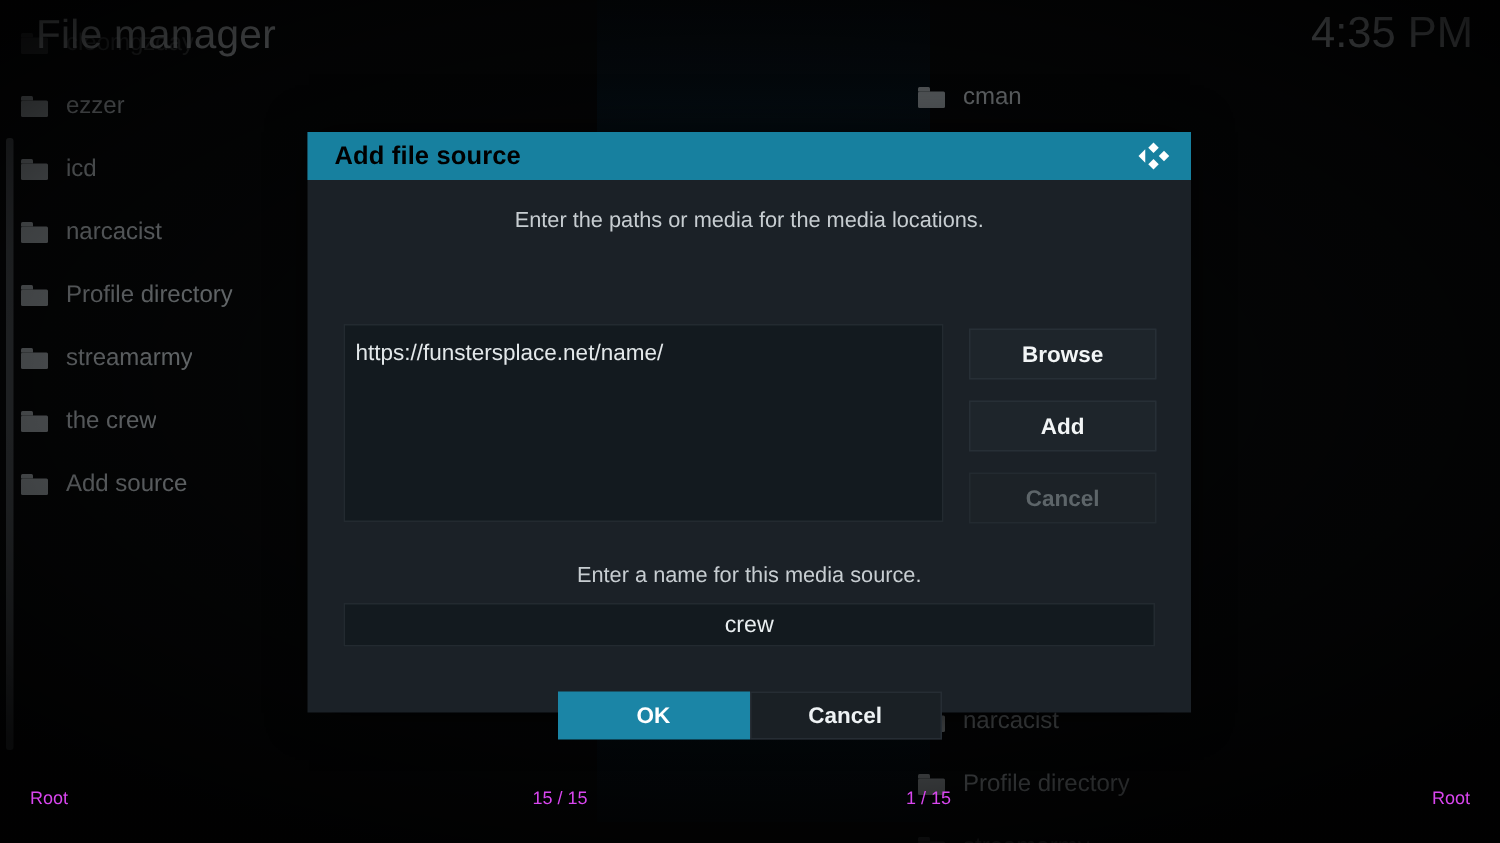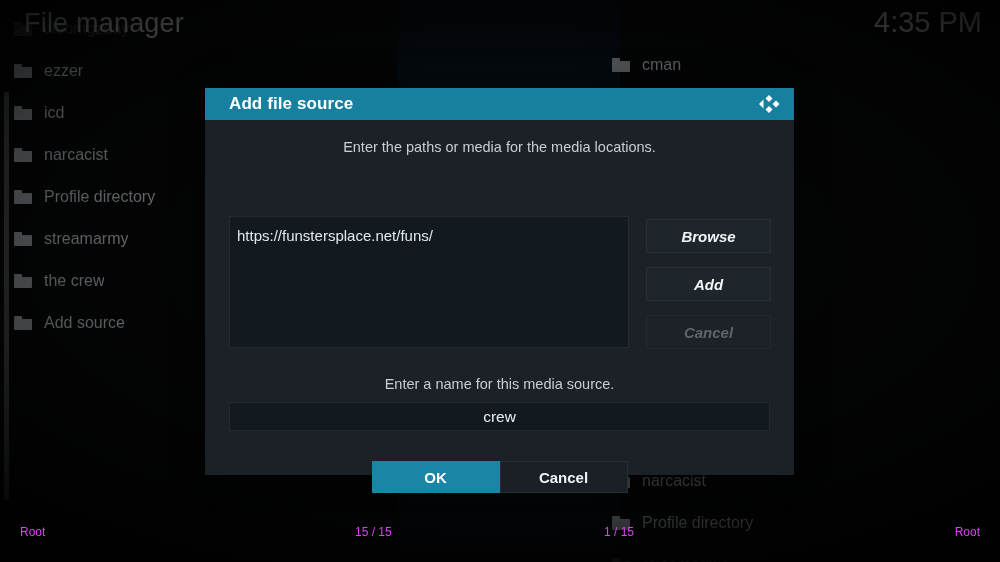--- a/index.html
+++ b/index.html
@@ -181,24 +181,24 @@
     box-shadow: 0 0 26px rgba(0,0,0,.75);
   }
   .dlg-header {
     position: relative;
     height: 32px;
     background: #17809f;
     display: flex;
     align-items: center;
   }
   .dlg-title {
-    margin-left: 24px;
+    margin-left: 18px;
     font-size: 17px;
     font-weight: bold;
-    color: #ffffff;
+    color: #000000;
     letter-spacing: .1px;
   }
   .kodi-logo {
     position: absolute;
     right: 13px;
     top: 4px;
     width: 26px;
     height: 24px;
   }
 
@@ -240,21 +240,20 @@
     background: #1e252b;
     border: 1px solid #272f36;
     box-sizing: border-box;
     display: flex;
     align-items: center;
     justify-content: center;
     font-size: 15px;
     font-weight: bold;
     color: #f2f5f6;
     margin-bottom: 14px;
-    font-style: italic;
   }
   .sbtn.disabled {
     color: #5d6569;
     background: #1c2227;
     border-color: #232a30;
     font-weight: bold;
   }
 
   .hint2 {
     position: absolute;
@@ -427,21 +426,21 @@
           <polygon points="21,8.5 24.5,12 21,15.5 17.5,12" fill="#ffffff"></polygon>
         </svg>
       </span>
     </div>
 
     <div class="dlg-body">
 
       <div class="hint">Enter the paths or media for the media locations.</div>
 
       <div class="path-area">
-        <div class="path-value">https://funstersplace.net/funs/</div>
+        <div class="path-value">https://funstersplace.net/name/</div>
       </div>
 
       <div class="side-buttons">
         <div class="sbtn">Browse</div>
         <div class="sbtn">Add</div>
         <div class="sbtn disabled">Cancel</div>
       </div>
 
       <div class="hint2">Enter a name for this media source.</div>
 

